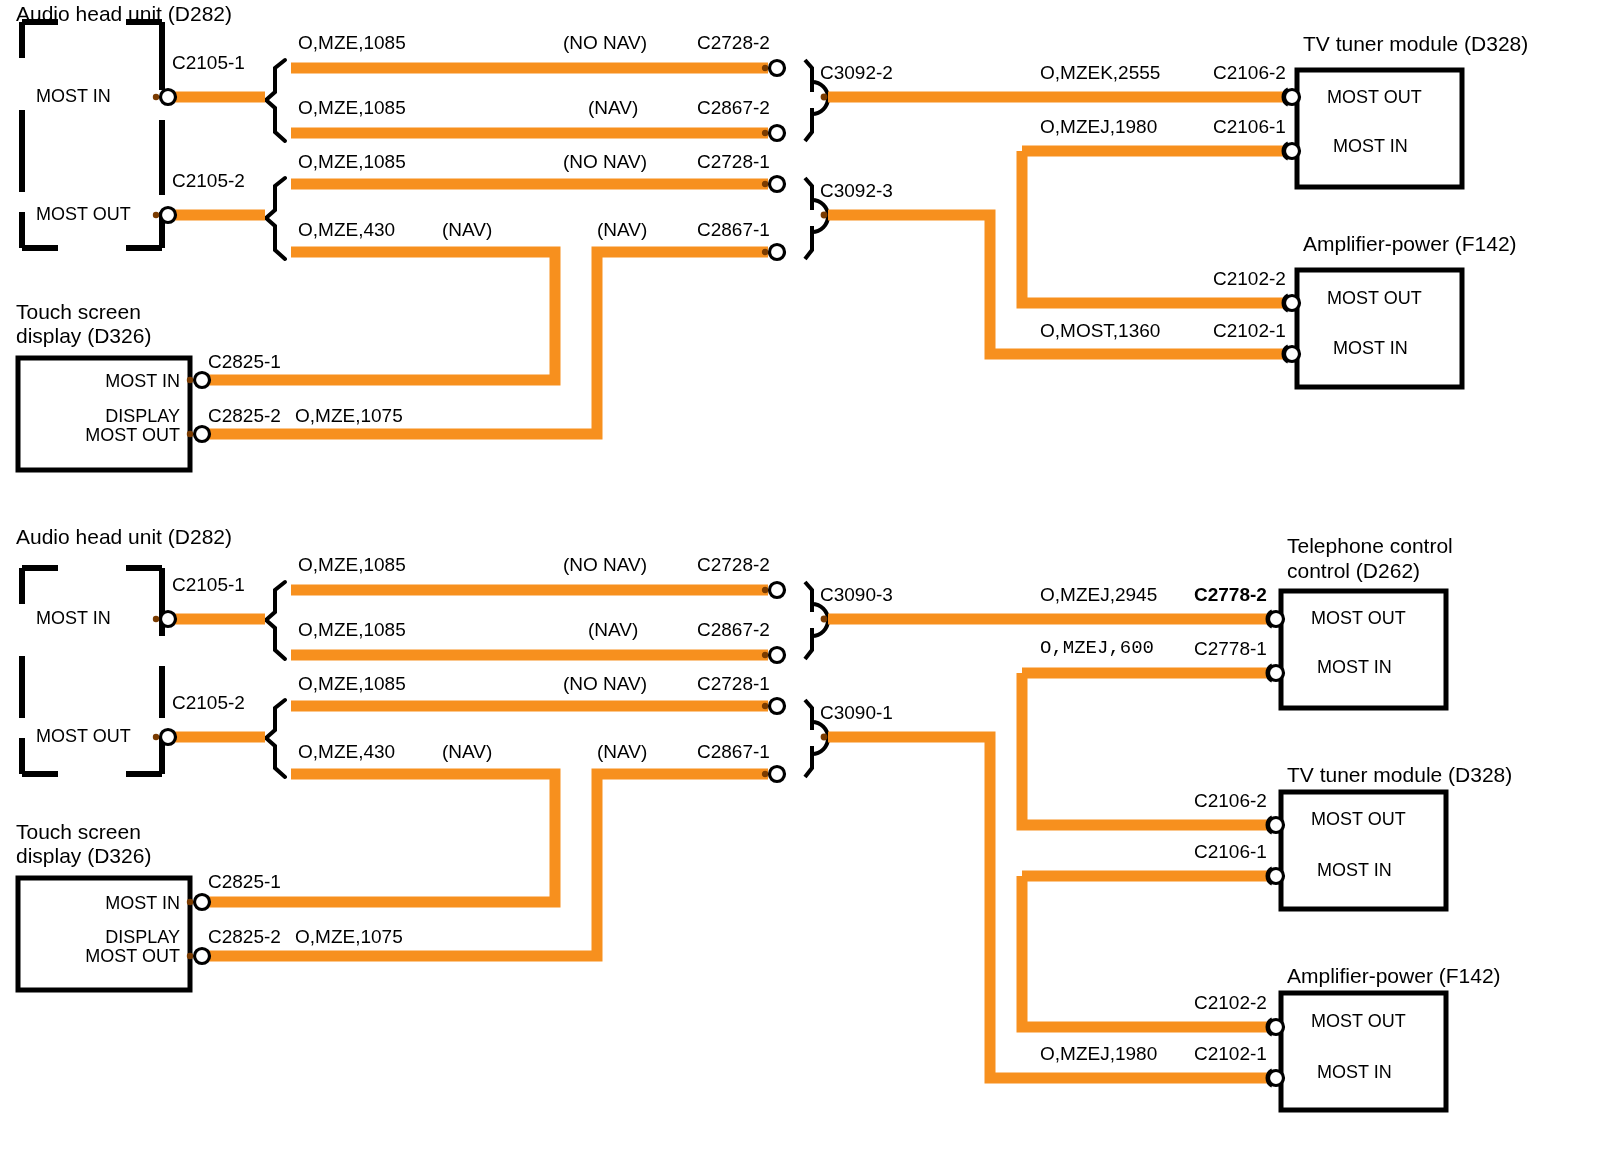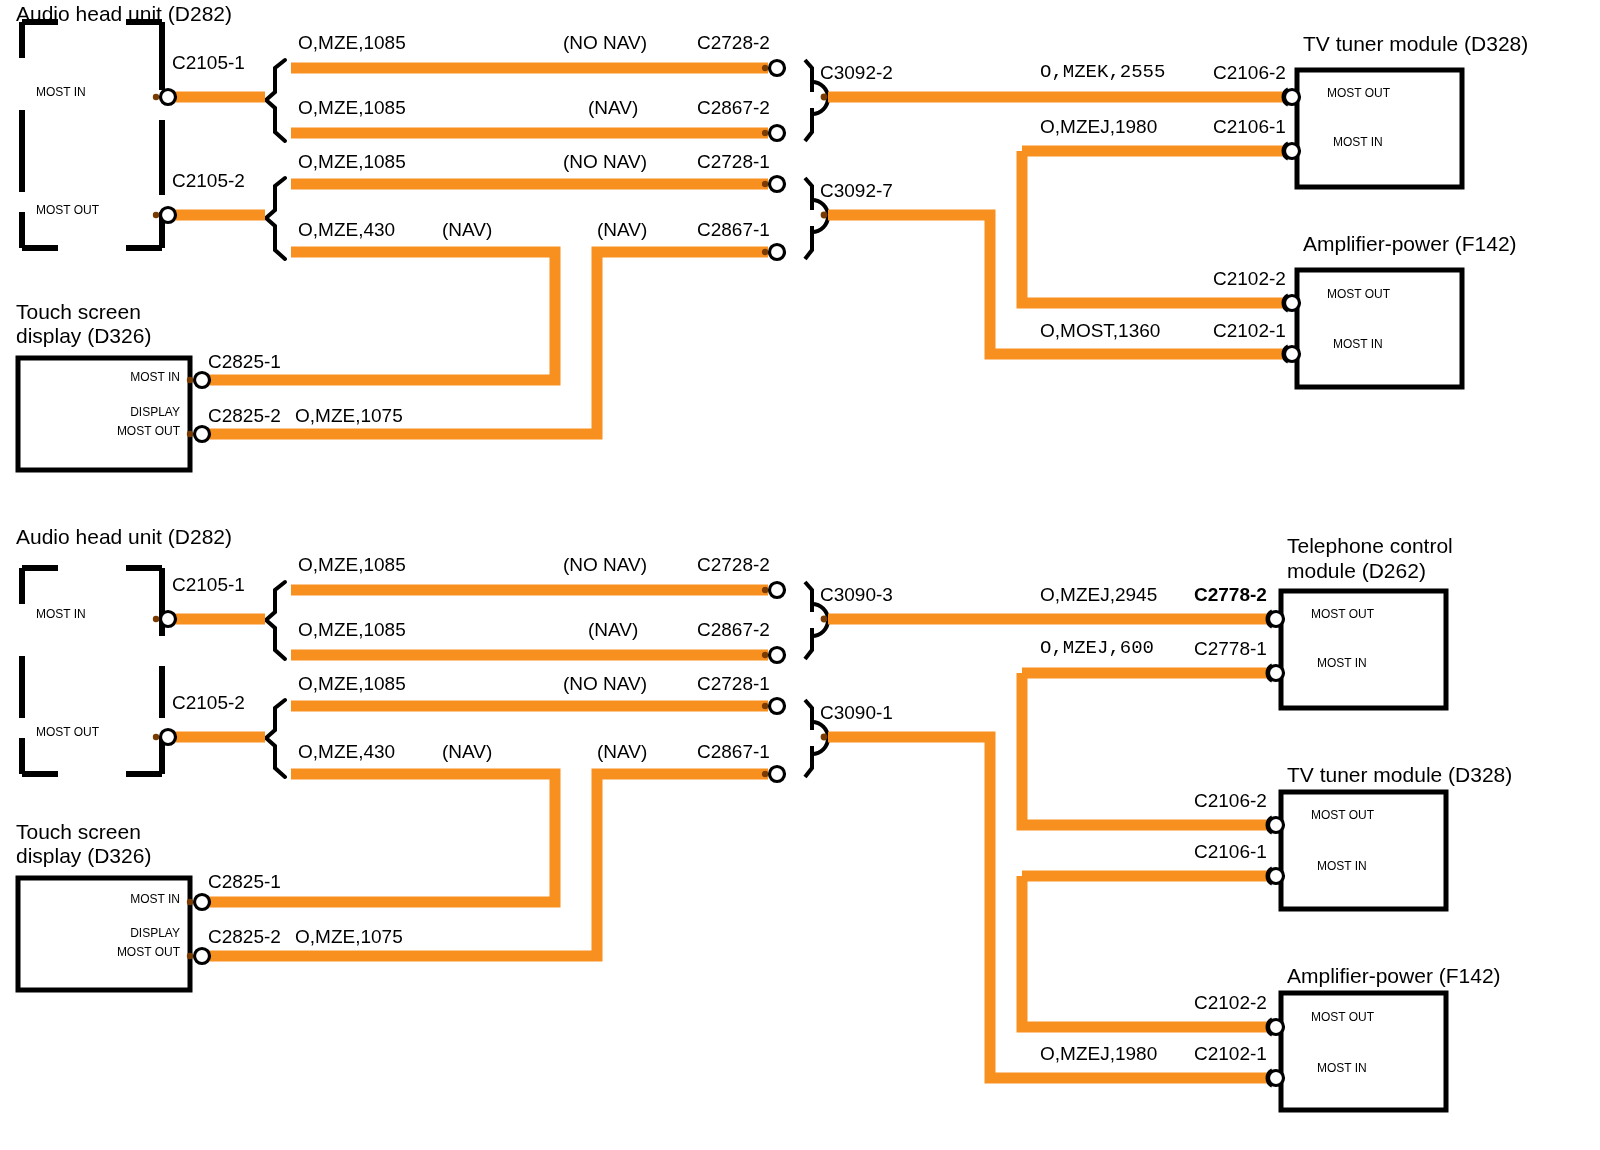--- a/index.html
+++ b/index.html
@@ -2,21 +2,21 @@
 <html><head>
 <meta charset="utf-8">
 <style>
   html,body{margin:0;padding:0;background:#ffffff;}
   body{font-family:"Liberation Sans",sans-serif;}
   #stage{position:relative;width:1600px;height:1150px;background:#fff;overflow:hidden;}
   svg#wires{position:absolute;left:0;top:0;width:1600px;height:1150px;}
   .lbl{position:absolute;font-family:"Liberation Sans",sans-serif;color:#000;white-space:pre;line-height:1.12;}
   .t-title{font-size:21px;}
   .t-code{font-size:19px;}
-  .t-port{font-size:12px;}
+  .t-port{font-size:18px;}
   .t-nav{font-size:19px;}
 </style>
 </head>
 <body>
 
 <div id="stage">
 
   <svg id="wires" viewBox="0 0 1600 1150">
     <defs>
       <g id="termL">
@@ -175,24 +175,24 @@
   <div class="lbl t-code" style="left:298px; top:151px;">O,MZE,1085</div>
   <div class="lbl t-nav" style="left:563px; top:151px;">(NO NAV)</div>
   <div class="lbl t-code" style="left:697px; top:151px;">C2728-1</div>
 
   <div class="lbl t-code" style="left:298px; top:219px;">O,MZE,430</div>
   <div class="lbl t-nav" style="left:442px; top:219px;">(NAV)</div>
   <div class="lbl t-nav" style="left:597px; top:219px;">(NAV)</div>
   <div class="lbl t-code" style="left:697px; top:219px;">C2867-1</div>
 
   <div class="lbl t-code" style="left:820px; top:62px;">C3092-2</div>
-  <div class="lbl t-code" style="left:820px; top:180px;">C3092-7</div>
+  <div class="lbl t-code" style="left:820px; top:180px;">C3092-3</div>
 
   <div class="lbl t-title" style="left:1303px; top:32px;">TV tuner module (D328)</div>
-  <div class="lbl t-code" style="left:1040px; top:62px;font-family:Liberation Mono, monospace;">O,MZEK,2555</div>
+  <div class="lbl t-code" style="left:1040px; top:62px;">O,MZEK,2555</div>
   <div class="lbl t-code" style="left:1213px; top:62px;">C2106-2</div>
   <div class="lbl t-port" style="left:1327px; top:87px;">MOST OUT</div>
   <div class="lbl t-code" style="left:1040px; top:116px;">O,MZEJ,1980</div>
   <div class="lbl t-code" style="left:1213px; top:116px;">C2106-1</div>
   <div class="lbl t-port" style="left:1333px; top:136px;">MOST IN</div>
 
   <div class="lbl t-title" style="left:1303px; top:232px;">Amplifier-power (F142)</div>
   <div class="lbl t-code" style="left:1213px; top:268px;">C2102-2</div>
   <div class="lbl t-port" style="left:1327px; top:288px;">MOST OUT</div>
   <div class="lbl t-code" style="left:1040px; top:320px;">O,MOST,1360</div>
@@ -228,21 +228,21 @@
 
   <div class="lbl t-code" style="left:298px; top:741px;">O,MZE,430</div>
   <div class="lbl t-nav" style="left:442px; top:741px;">(NAV)</div>
   <div class="lbl t-nav" style="left:597px; top:741px;">(NAV)</div>
   <div class="lbl t-code" style="left:697px; top:741px;">C2867-1</div>
 
   <div class="lbl t-code" style="left:820px; top:584px;">C3090-3</div>
   <div class="lbl t-code" style="left:820px; top:702px;">C3090-1</div>
 
   <div class="lbl t-title" style="left:1287px; top:534px;">Telephone control</div>
-  <div class="lbl t-title" style="left:1287px; top:559px;">module (D262)</div>
+  <div class="lbl t-title" style="left:1287px; top:559px;">control (D262)</div>
   <div class="lbl t-code" style="left:1040px; top:584px;">O,MZEJ,2945</div>
   <div class="lbl t-code" style="left:1194px; top:584px;font-weight:bold;">C2778-2</div>
   <div class="lbl t-port" style="left:1311px; top:608px;">MOST OUT</div>
   <div class="lbl t-code" style="left:1040px; top:638px;font-family:Liberation Mono, monospace;">O,MZEJ,600</div>
   <div class="lbl t-code" style="left:1194px; top:638px;">C2778-1</div>
   <div class="lbl t-port" style="left:1317px; top:657px;">MOST IN</div>
 
   <div class="lbl t-title" style="left:1287px; top:763px;">TV tuner module (D328)</div>
   <div class="lbl t-code" style="left:1194px; top:790px;">C2106-2</div>
   <div class="lbl t-port" style="left:1311px; top:809px;">MOST OUT</div>

